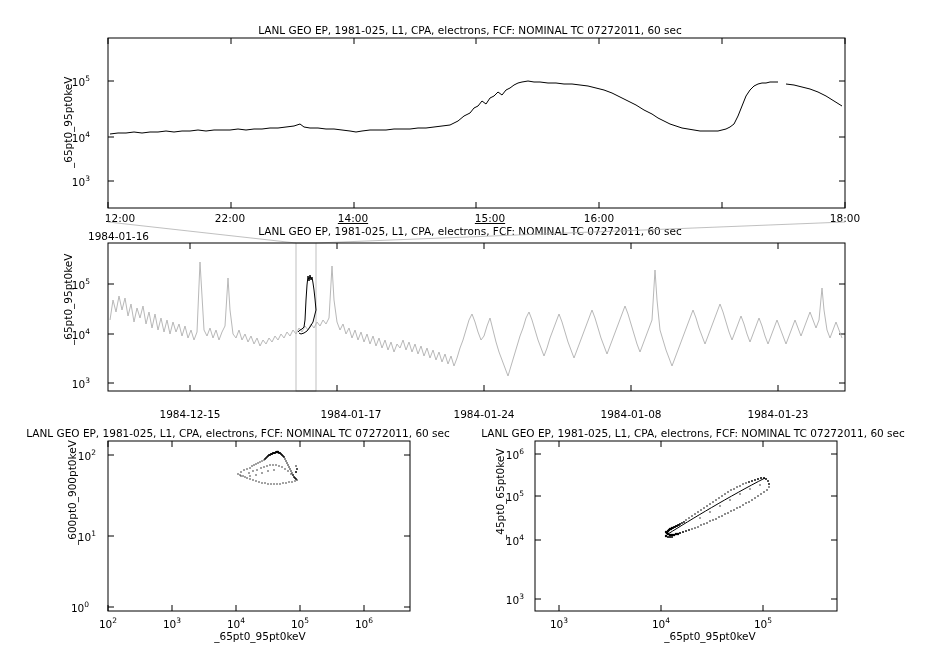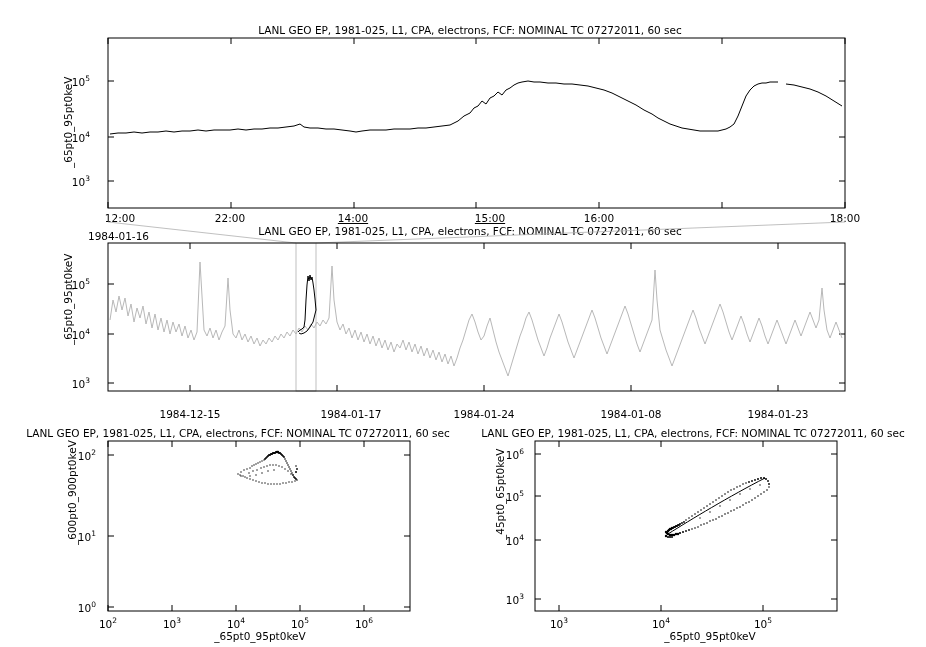--- a/index.html
+++ b/index.html
@@ -230,21 +230,21 @@
            L301,334 L299,333"></path>
     </svg>
   </div>
 
   <div class="panel">
     <div class="panel-title" style="left:18px; top:427px; width:440px; text-align:center;">LANL GEO EP, 1981-025, L1, CPA, electrons, FCF: NOMINAL TC 07272011, 60 sec</div>
 
     <div class="ylabel" style="left:66px; top:545px; transform: rotate(-90deg);">_600pt0_900pt0keV</div>
     <div class="xlabel" style="left:110px; top:630px; width:300px;">_65pt0_95pt0keV</div>
 
-    <div class="ticklabel ytick" style="left:64px; top:600px; width:32px;"><span>10</span><span class="sup">0</span></div>
+    <div class="ticklabel ytick" style="left:64px; top:600px; width:32px;text-align:center;"><span>10</span><span class="sup">0</span></div>
     <div class="ticklabel ytick" style="left:64px; top:529px; width:32px;"><span>10</span><span class="sup">1</span></div>
     <div class="ticklabel ytick" style="left:64px; top:448px; width:32px;"><span>10</span><span class="sup">2</span></div>
 
     <div class="ticklabel xtick" style="left:88px; top:616px; width:40px;"><span>10</span><span class="sup">2</span></div>
     <div class="ticklabel xtick" style="left:152px; top:616px; width:40px;"><span>10</span><span class="sup">3</span></div>
     <div class="ticklabel xtick" style="left:216px; top:616px; width:40px;"><span>10</span><span class="sup">4</span></div>
     <div class="ticklabel xtick" style="left:280px; top:616px; width:40px;"><span>10</span><span class="sup">5</span></div>
     <div class="ticklabel xtick" style="left:344px; top:616px; width:40px;"><span>10</span><span class="sup">6</span></div>
 
     <svg style="position:absolute; left:0; top:0;" width="460" height="647">

